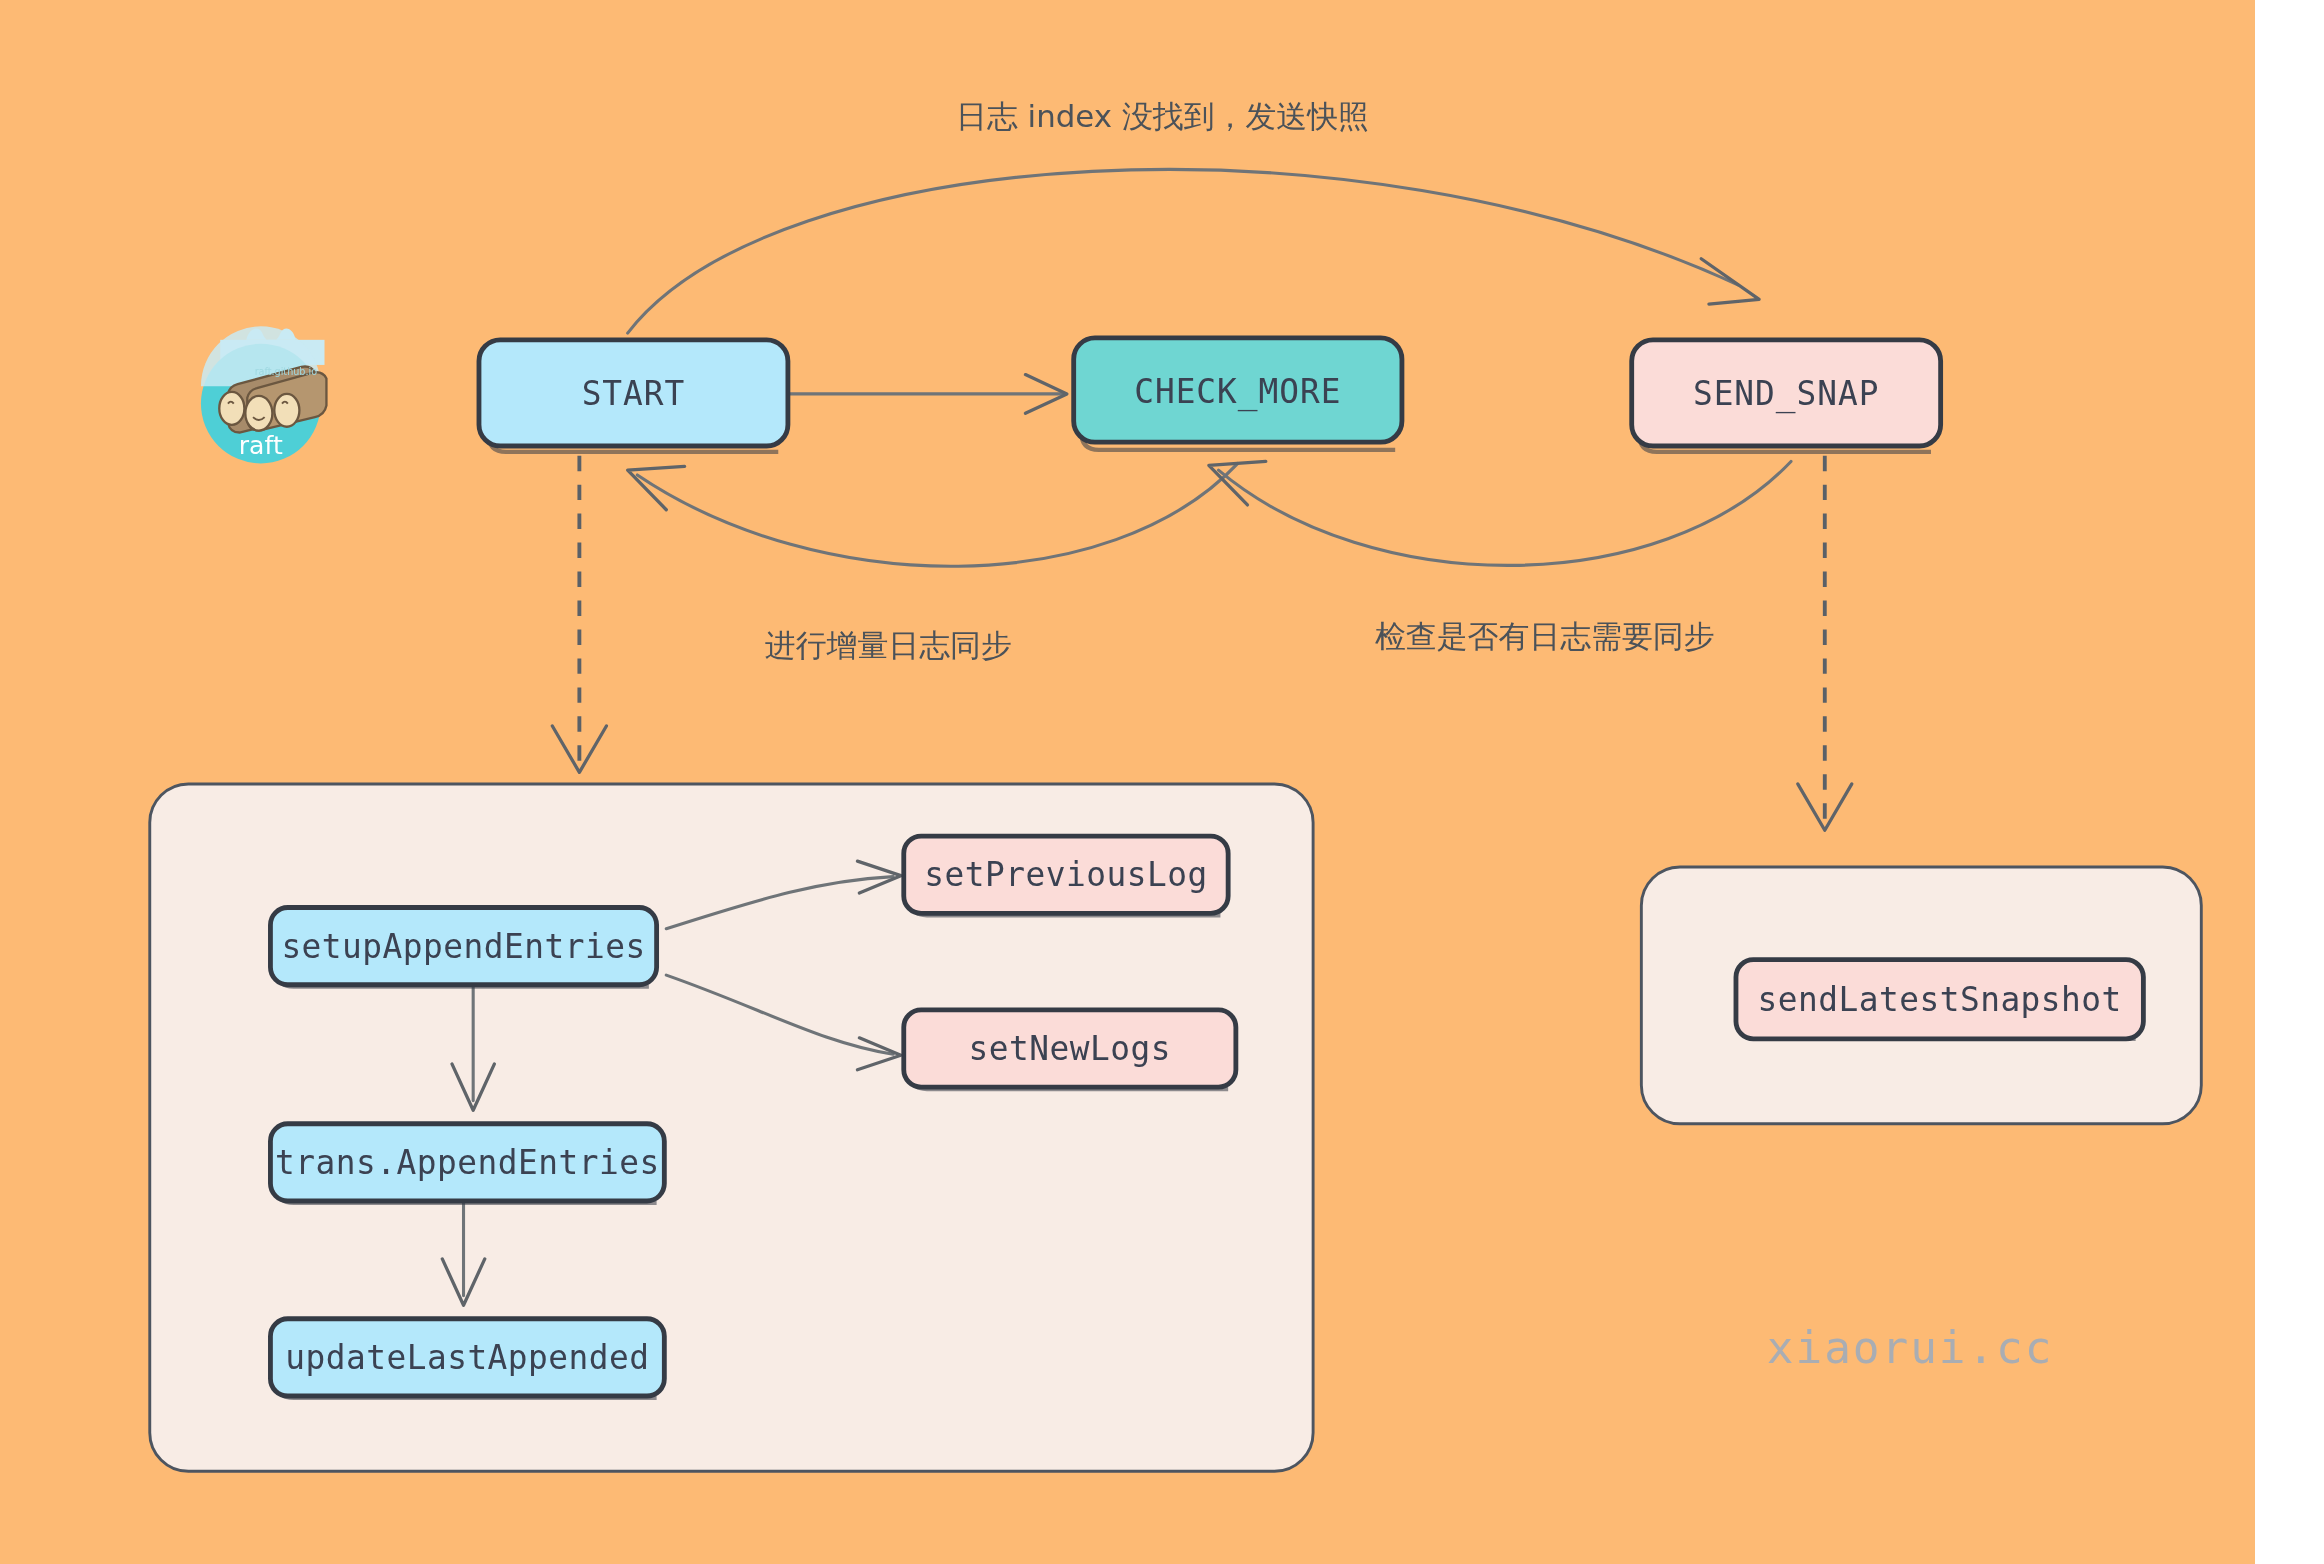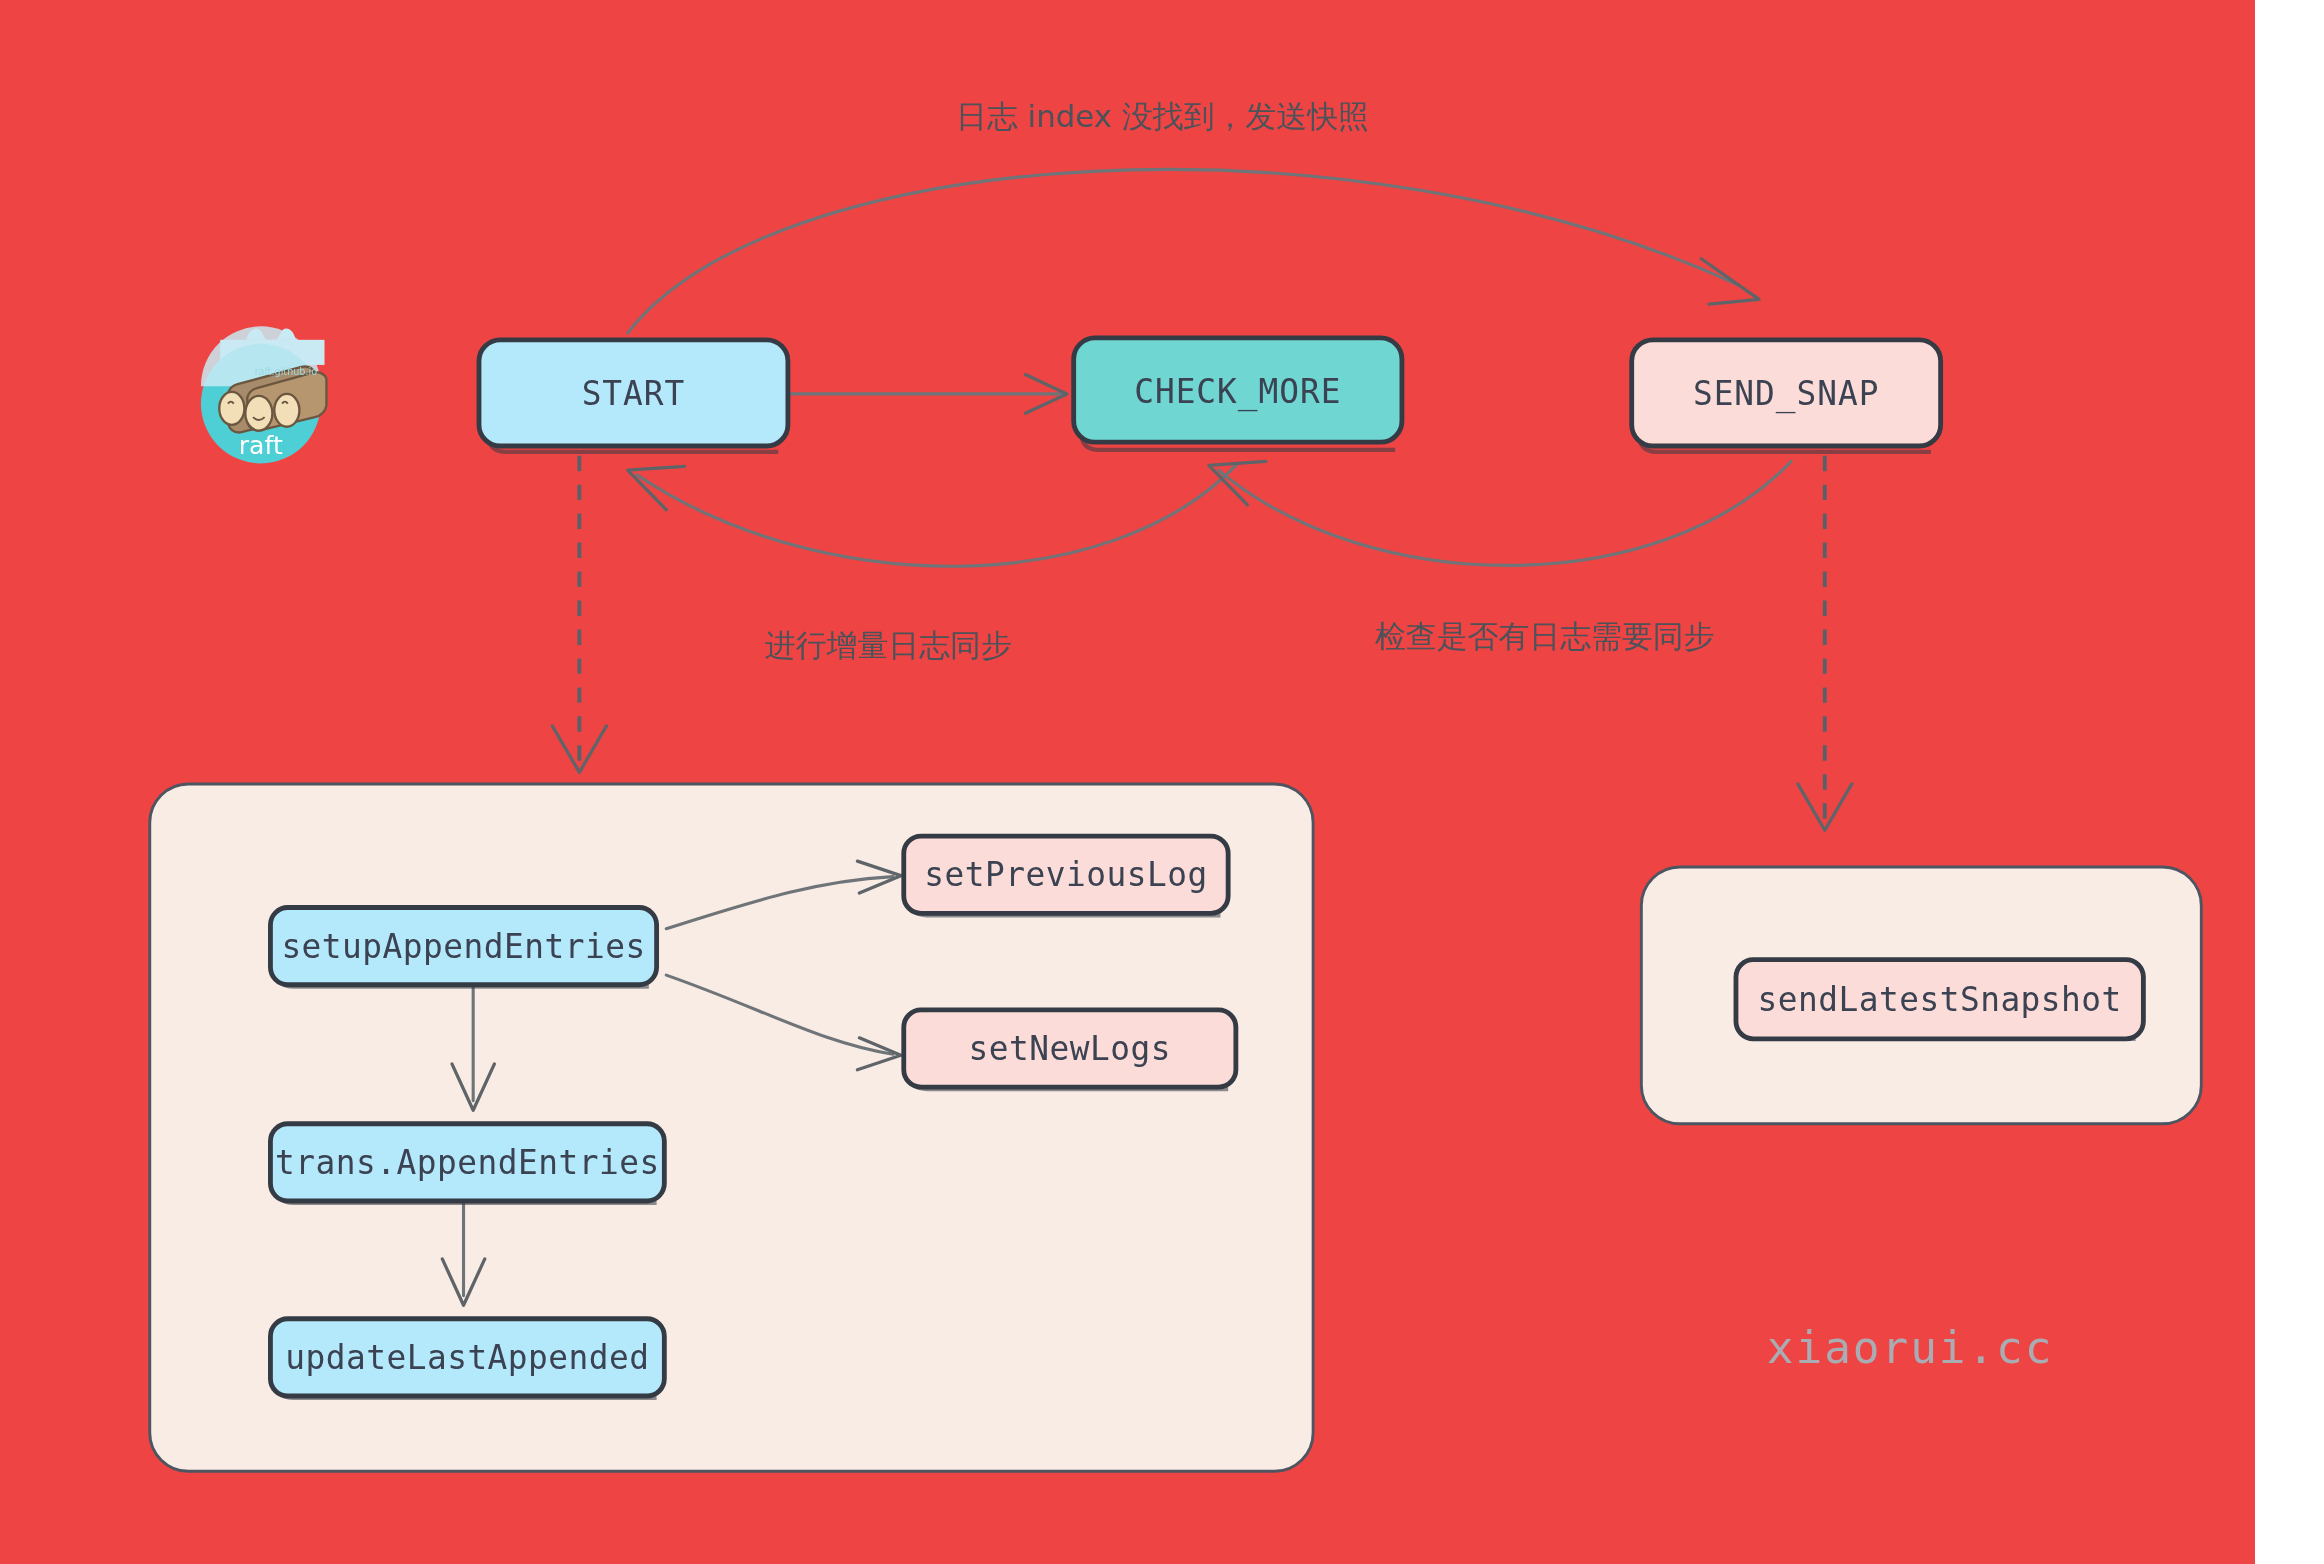--- a/index.html
+++ b/index.html
@@ -10,21 +10,21 @@
   body {
     width: 2325px;
     height: 1564px;
     font-family: "DejaVu Sans", sans-serif;
     overflow: hidden;
   }
   #canvas {
     position: relative;
     width: 2255px;
     height: 1564px;
-    background: #ef4444;
+    background: #fdba74;
   }
   svg.diagram {
     position: absolute;
     top: 0;
     left: 0;
     width: 2325px;
     height: 1564px;
   }
   .node-label-mono {
     font-family: "DejaVu Sans Mono", monospace;

